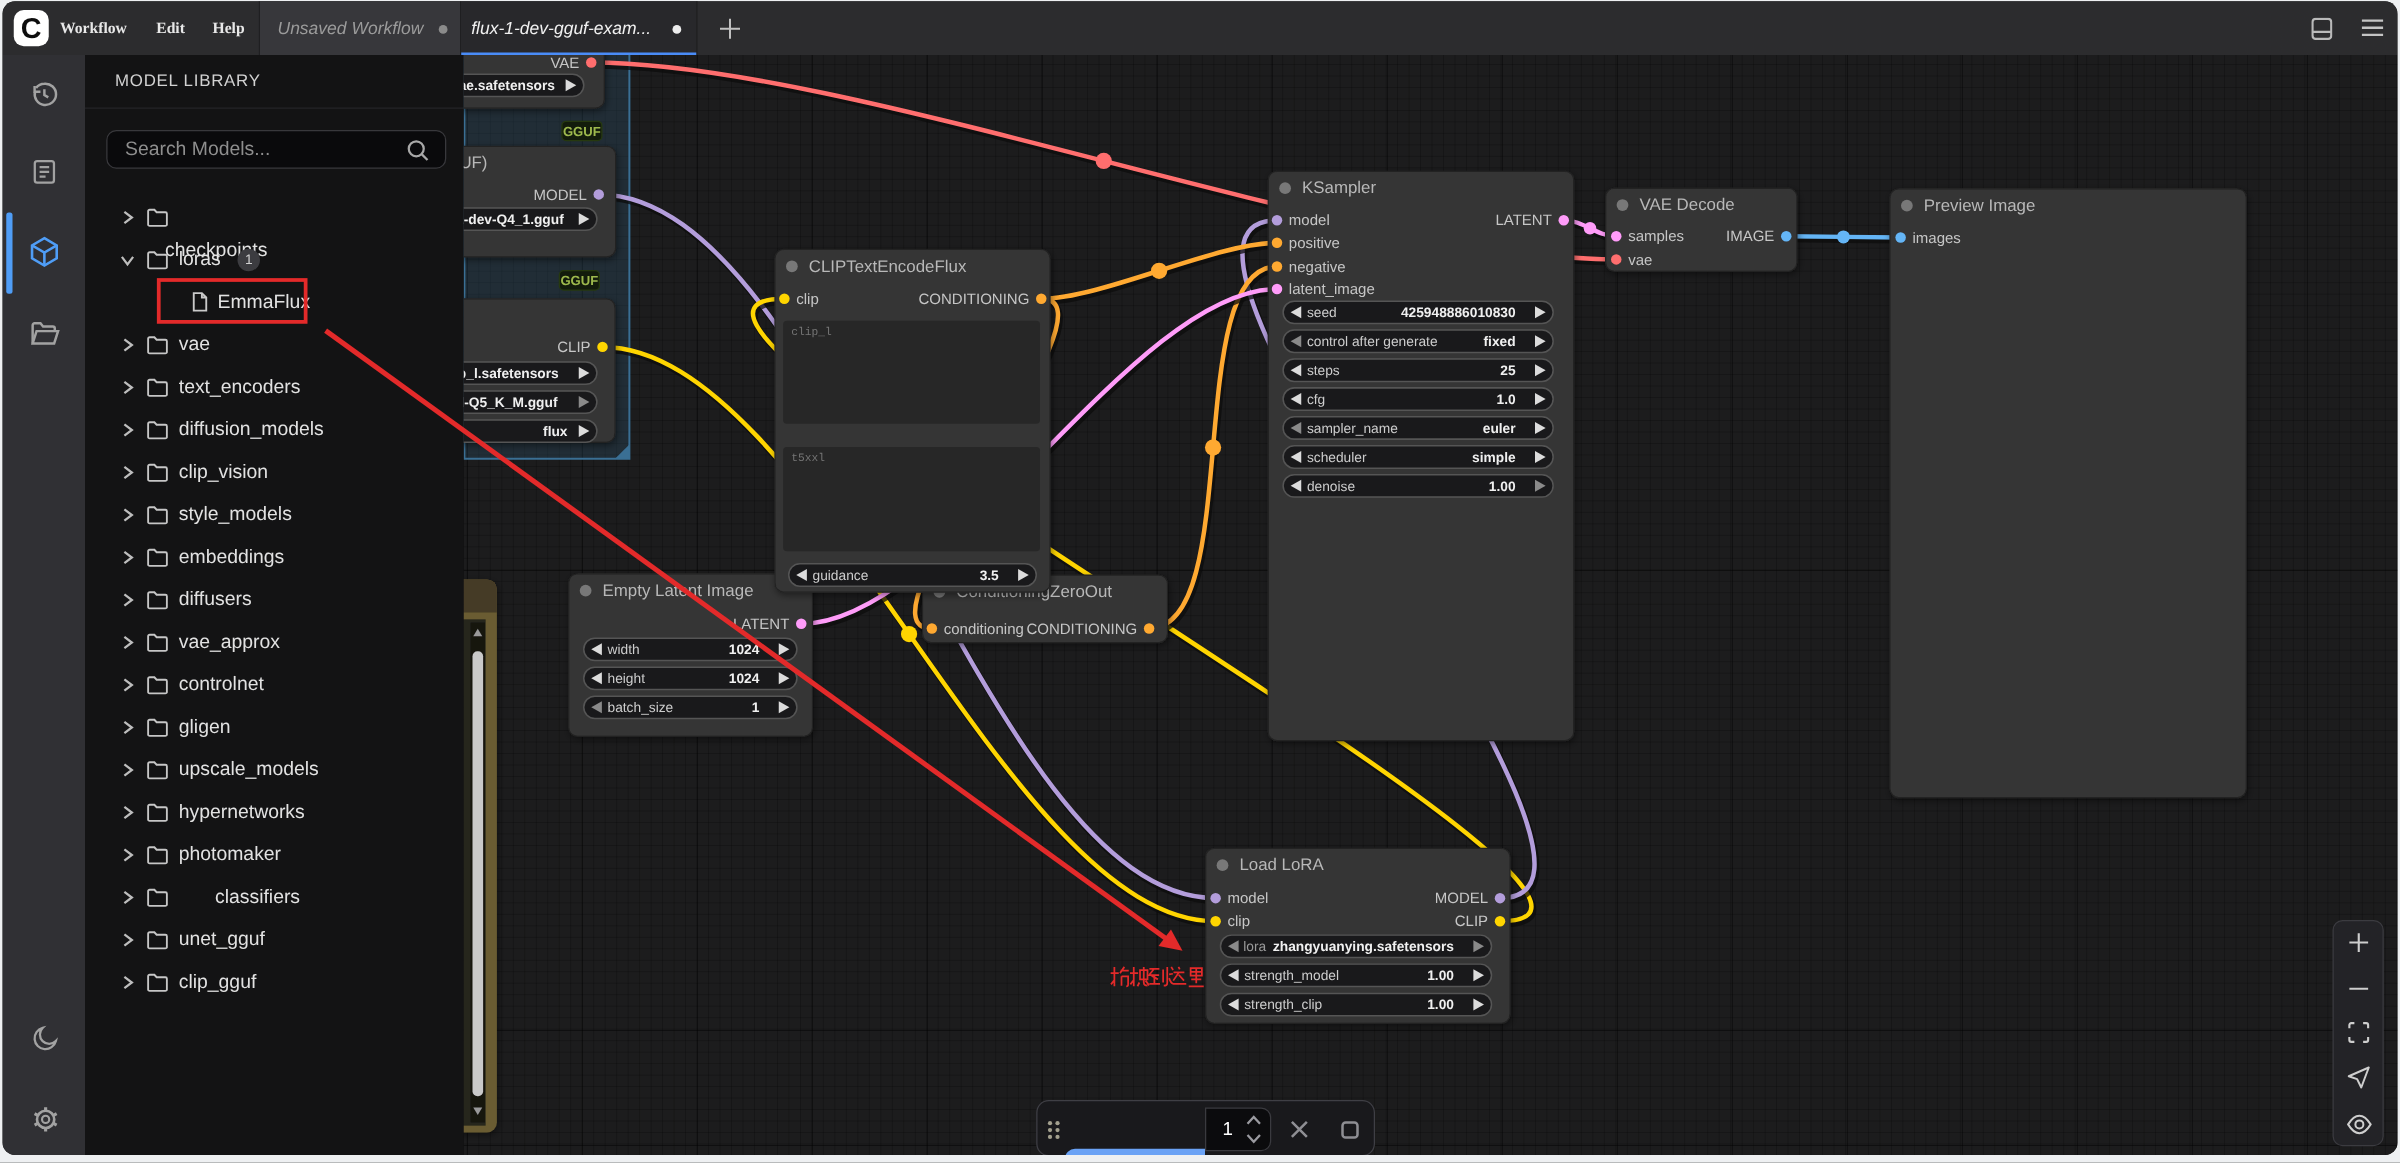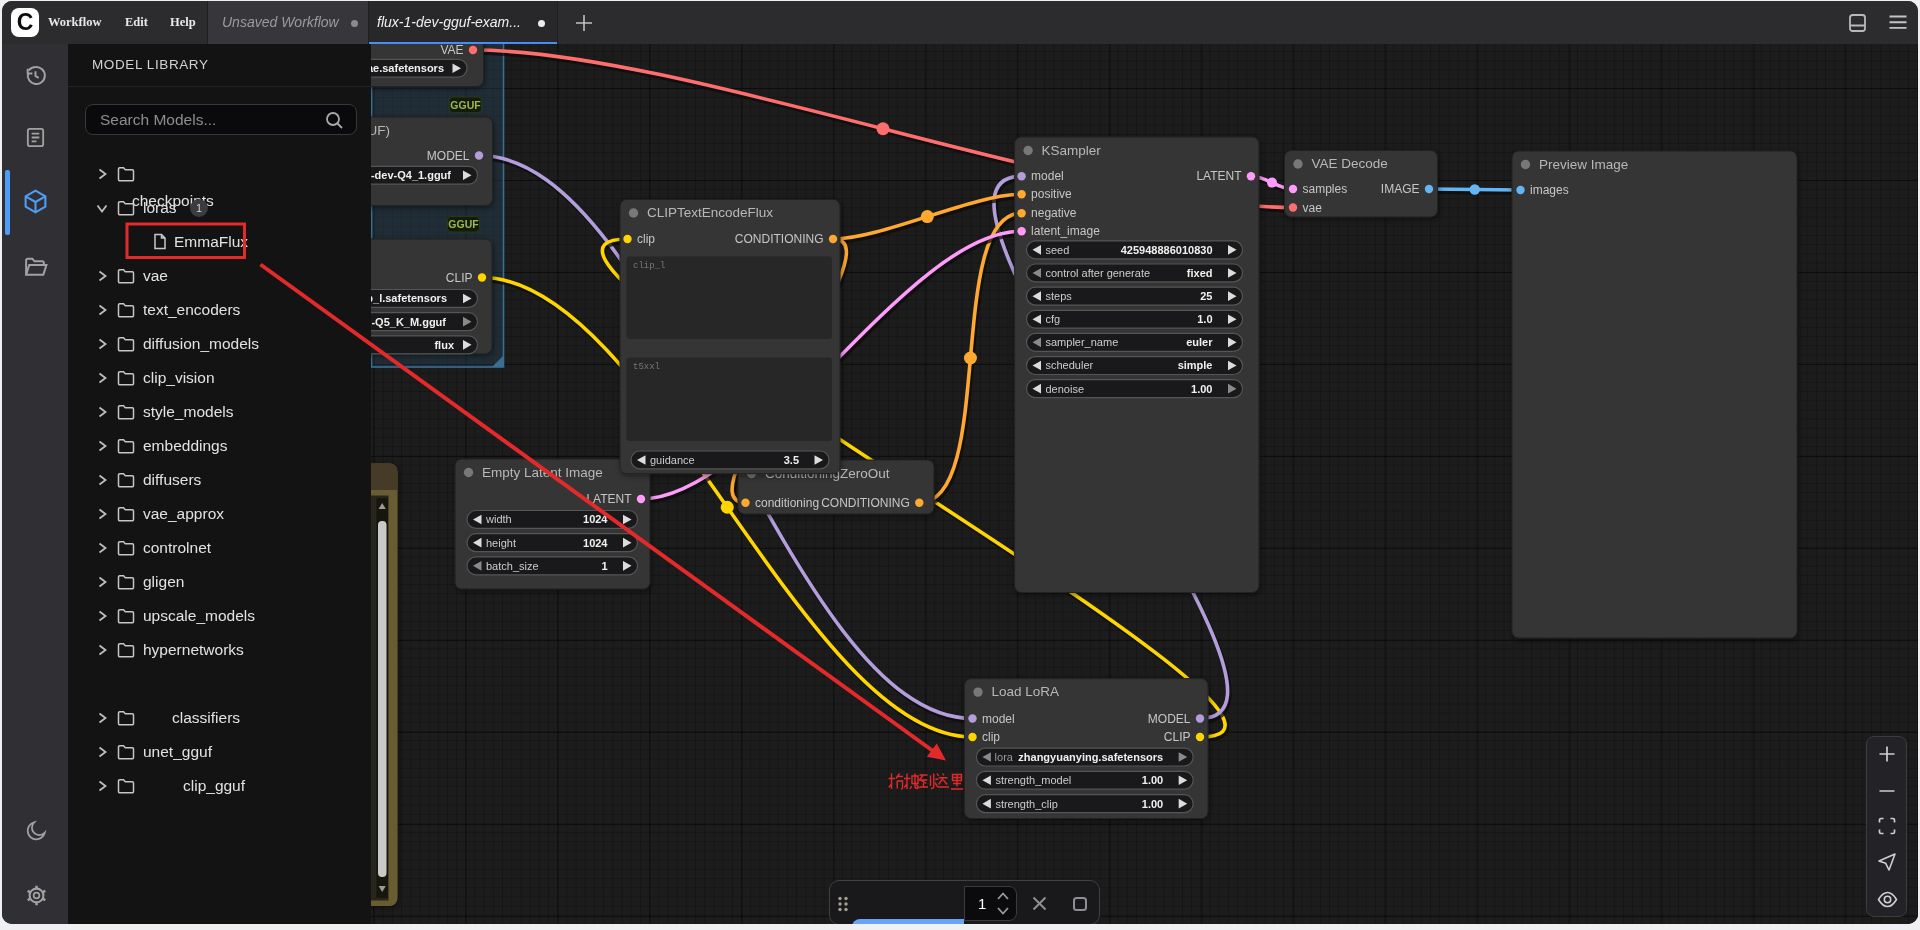--- a/index.html
+++ b/index.html
@@ -237,20 +237,29 @@
       </div>
 <div class="row abs" style="top:588.5px">
         <svg style="left:27px;top:10px" width="14" height="14" viewBox="0 0 14 14">
           <path d="M4.5 2.5 L10.5 7 L4.5 11.5" fill="none" stroke="#bdbdbd" stroke-width="1.8"></path>
         </svg>
         <svg style="left:49px;top:9px" width="18" height="16" viewBox="0 0 18 16">
           <path d="M1.5 13.5 V3 a1.2 1.2 0 0 1 1.2 -1.2 H6.5 l1.8 2 h7 A1.2 1.2 0 0 1 16.5 5 v8.5 a1.2 1.2 0 0 1 -1.2 1.2 H2.7 a1.2 1.2 0 0 1 -1.2 -1.2 Z" fill="none" stroke="#c6c6c6" stroke-width="1.5"></path>
         </svg>
         <span class="lbl" style="left:75px;">hypernetworks</span>
       </div>
+<div class="row abs" style="top:622.5px">
+        <svg style="left:27px;top:10px" width="14" height="14" viewBox="0 0 14 14">
+          <path d="M4.5 2.5 L10.5 7 L4.5 11.5" fill="none" stroke="#bdbdbd" stroke-width="1.8"></path>
+        </svg>
+        <svg style="left:49px;top:9px" width="18" height="16" viewBox="0 0 18 16">
+          <path d="M1.5 13.5 V3 a1.2 1.2 0 0 1 1.2 -1.2 H6.5 l1.8 2 h7 A1.2 1.2 0 0 1 16.5 5 v8.5 a1.2 1.2 0 0 1 -1.2 1.2 H2.7 a1.2 1.2 0 0 1 -1.2 -1.2 Z" fill="none" stroke="#c6c6c6" stroke-width="1.5"></path>
+        </svg>
+        <span class="lbl" style="left:75px;">photomaker</span>
+      </div>
 <div class="row abs" style="top:656.5px">
         <svg style="left:27px;top:10px" width="14" height="14" viewBox="0 0 14 14">
           <path d="M4.5 2.5 L10.5 7 L4.5 11.5" fill="none" stroke="#bdbdbd" stroke-width="1.8"></path>
         </svg>
         <svg style="left:49px;top:9px" width="18" height="16" viewBox="0 0 18 16">
           <path d="M1.5 13.5 V3 a1.2 1.2 0 0 1 1.2 -1.2 H6.5 l1.8 2 h7 A1.2 1.2 0 0 1 16.5 5 v8.5 a1.2 1.2 0 0 1 -1.2 1.2 H2.7 a1.2 1.2 0 0 1 -1.2 -1.2 Z" fill="none" stroke="#c6c6c6" stroke-width="1.5"></path>
         </svg>
         <span class="lbl" style="left:59px;margin-left:45px;">classifiers</span>
       </div>
 <div class="row abs" style="top:690.5px">
@@ -262,21 +271,21 @@
         </svg>
         <span class="lbl" style="left:75px;">unet_gguf</span>
       </div>
 <div class="row abs" style="top:724.5px">
         <svg style="left:27px;top:10px" width="14" height="14" viewBox="0 0 14 14">
           <path d="M4.5 2.5 L10.5 7 L4.5 11.5" fill="none" stroke="#bdbdbd" stroke-width="1.8"></path>
         </svg>
         <svg style="left:49px;top:9px" width="18" height="16" viewBox="0 0 18 16">
           <path d="M1.5 13.5 V3 a1.2 1.2 0 0 1 1.2 -1.2 H6.5 l1.8 2 h7 A1.2 1.2 0 0 1 16.5 5 v8.5 a1.2 1.2 0 0 1 -1.2 1.2 H2.7 a1.2 1.2 0 0 1 -1.2 -1.2 Z" fill="none" stroke="#c6c6c6" stroke-width="1.5"></path>
         </svg>
-        <span class="lbl" style="left:75px;margin-left:40px;">clip_gguf</span>
+        <span class="lbl" style="left:75px;">clip_gguf</span>
       </div>
   </div>
 
   <div id="canvas" class="abs">
     <svg width="1547" height="880" viewBox="371 44 1547 880" font-family="Liberation Sans, sans-serif">
       <defs>
           <filter id="nsh" x="-20%" y="-20%" width="140%" height="140%">
             <feDropShadow dx="1" dy="2" stdDeviation="3" flood-color="#000" flood-opacity="0.45"></feDropShadow>
           </filter>
         </defs>

